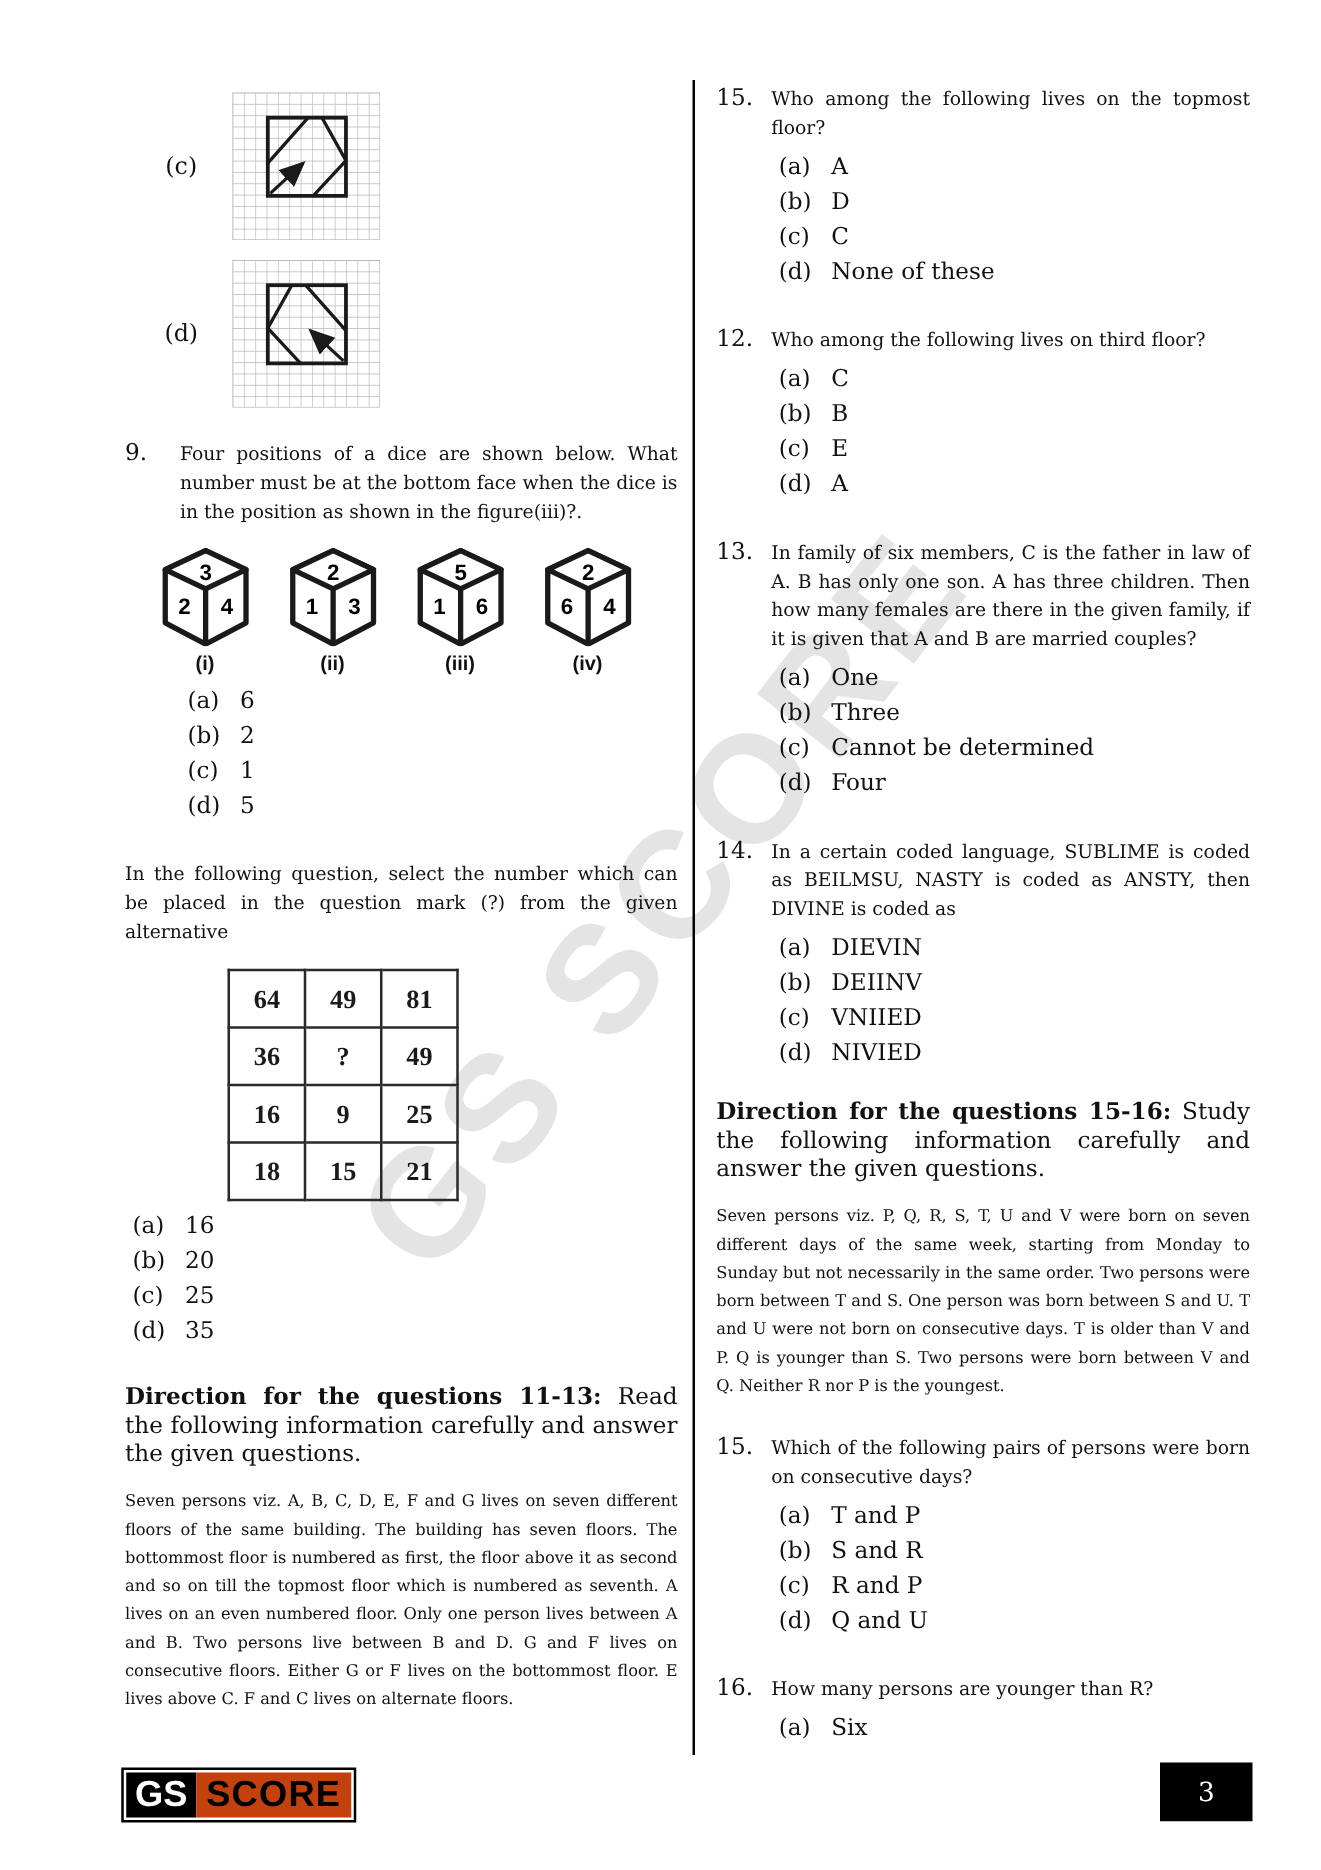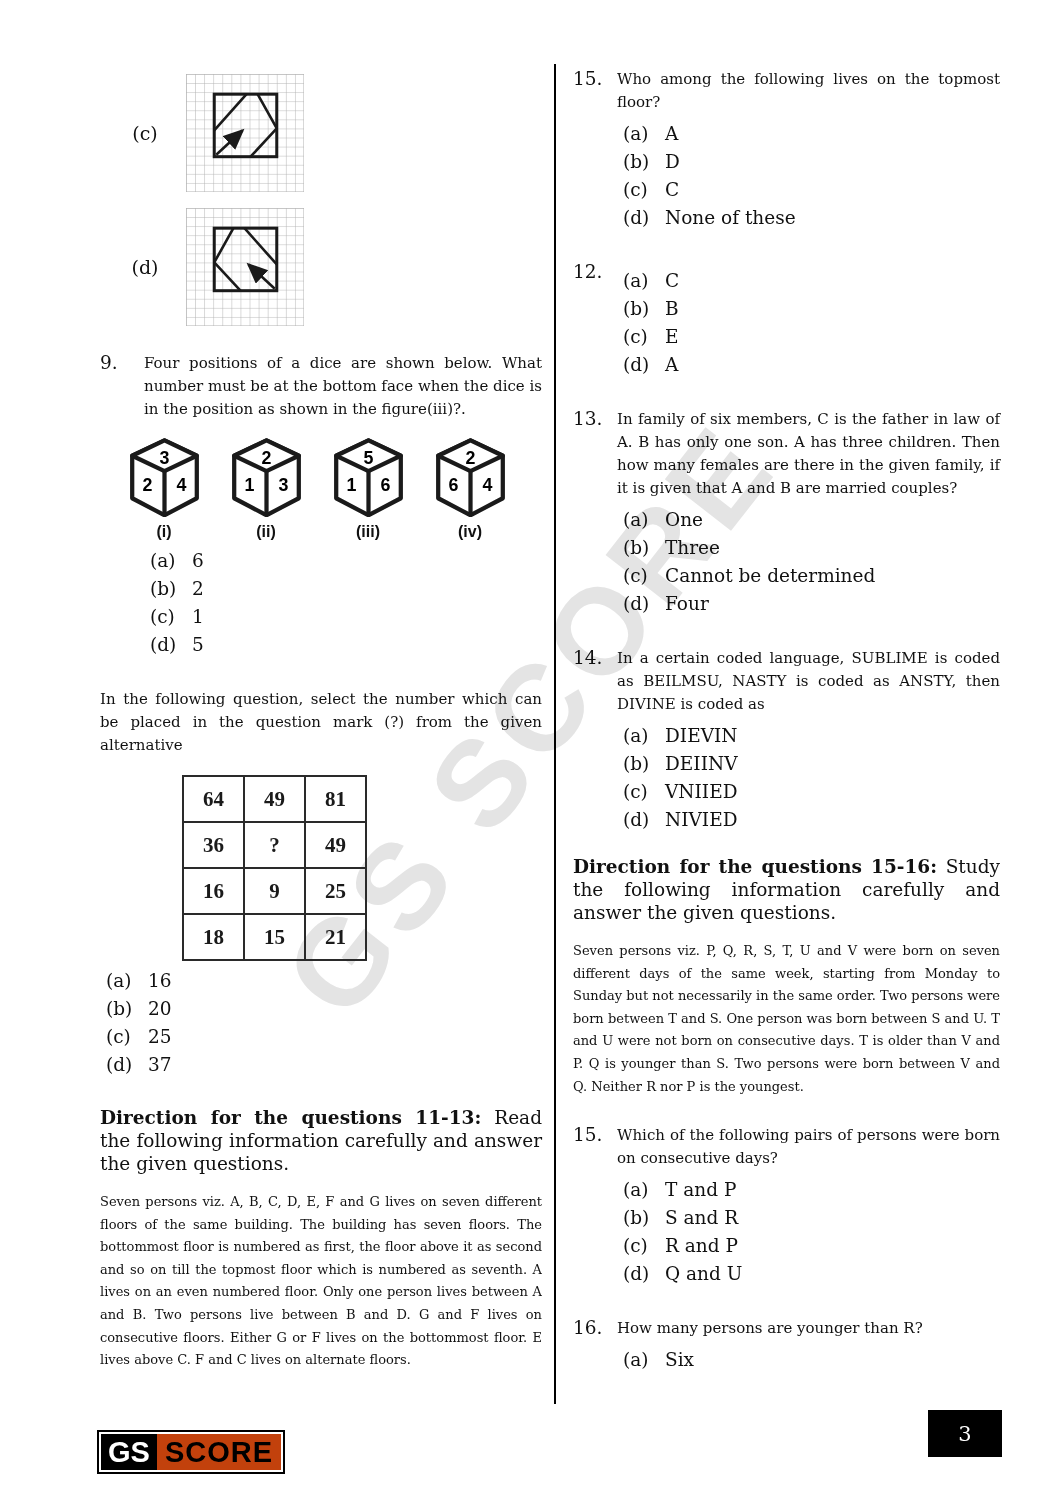--- a/index.html
+++ b/index.html
@@ -30,21 +30,21 @@
   .die svg text{font-family:"Liberation Sans",sans-serif;font-weight:bold;font-size:21px;}
 
   table.matrix{border-collapse:collapse;margin:18px 0 8px 82px;}
   table.matrix td{width:57px;height:42px;border:2px solid #2a2a2a;text-align:center;
         font-family:Liberation Serif, serif;font-weight:bold;font-size:21px;color:#1a1a1a;}
 
   .direction{margin:24px 0 0 0;font-size:18.5px;line-height:23px;text-align:justify;}
   .direction b{font-weight:bold;}
   .passage{margin:16px 0 0 0;font-size:13px;line-height:22.6px;text-align:justify;}
 
-  .footer-logo{position:absolute;left:97px;bottom:22px;display:inline-flex;align-items:stretch;
+  .footer-logo{position:absolute;left:97px;bottom:38px;display:inline-flex;align-items:stretch;
         border:2px solid #000;background:#fff;padding:2px;z-index:1;}
   .logo-gs{background:#000;color:#fff;font-family:"Liberation Sans",sans-serif;font-weight:bold;
         font-size:29px;line-height:36px;padding:0 7px;letter-spacing:0px;}
   .logo-score{background:#c2410c;color:#000;font-family:"Liberation Sans",sans-serif;font-weight:bold;
         font-size:29px;line-height:36px;padding:0 8px;letter-spacing:1px;}
   .pagenum{position:absolute;right:55px;bottom:39px;width:74px;height:47px;background:#000;color:#fff;
         display:flex;align-items:center;justify-content:center;font-size:21px;z-index:1;}
 </style>
 </head>
 <body>
@@ -207,21 +207,21 @@
             <div class="opt">
                 <span class="k">(b)</span>
                 <span>20</span>
               </div>
             <div class="opt">
                 <span class="k">(c)</span>
                 <span>25</span>
               </div>
             <div class="opt">
                 <span class="k">(d)</span>
-                <span>37</span>
+                <span>35</span>
               </div>
           </div>
         </div>
       </div>
 
       <p class="direction"><b>Direction for the questions 11-13:</b><span> Read the following information carefully and answer the given questions.</span></p>
 
       <p class="passage">Seven persons viz. A, B, C, D, E, F and G lives on seven different floors of the same building. The building has seven floors. The bottommost floor is numbered as first, the floor above it as second and so on till the topmost floor which is numbered as seventh. A lives on an even numbered floor. Only one person lives between A and B. Two persons live between B and D. G and F lives on consecutive floors. Either G or F lives on the bottommost floor. E lives above C. F and C lives on alternate floors.</p>
     </div>
 
@@ -248,20 +248,21 @@
                 <span class="k">(d)</span>
                 <span>None of these</span>
               </div>
           </div>
         </div>
       </div>
 
       <div class="question">
         <span class="qnum">12.</span>
         <div class="qbody">
+          <div class="qtext">Who among the following lives on third floor?</div>
           <div class="opts">
             <div class="opt">
                 <span class="k">(a)</span>
                 <span>C</span>
               </div>
             <div class="opt">
                 <span class="k">(b)</span>
                 <span>B</span>
               </div>
             <div class="opt">

